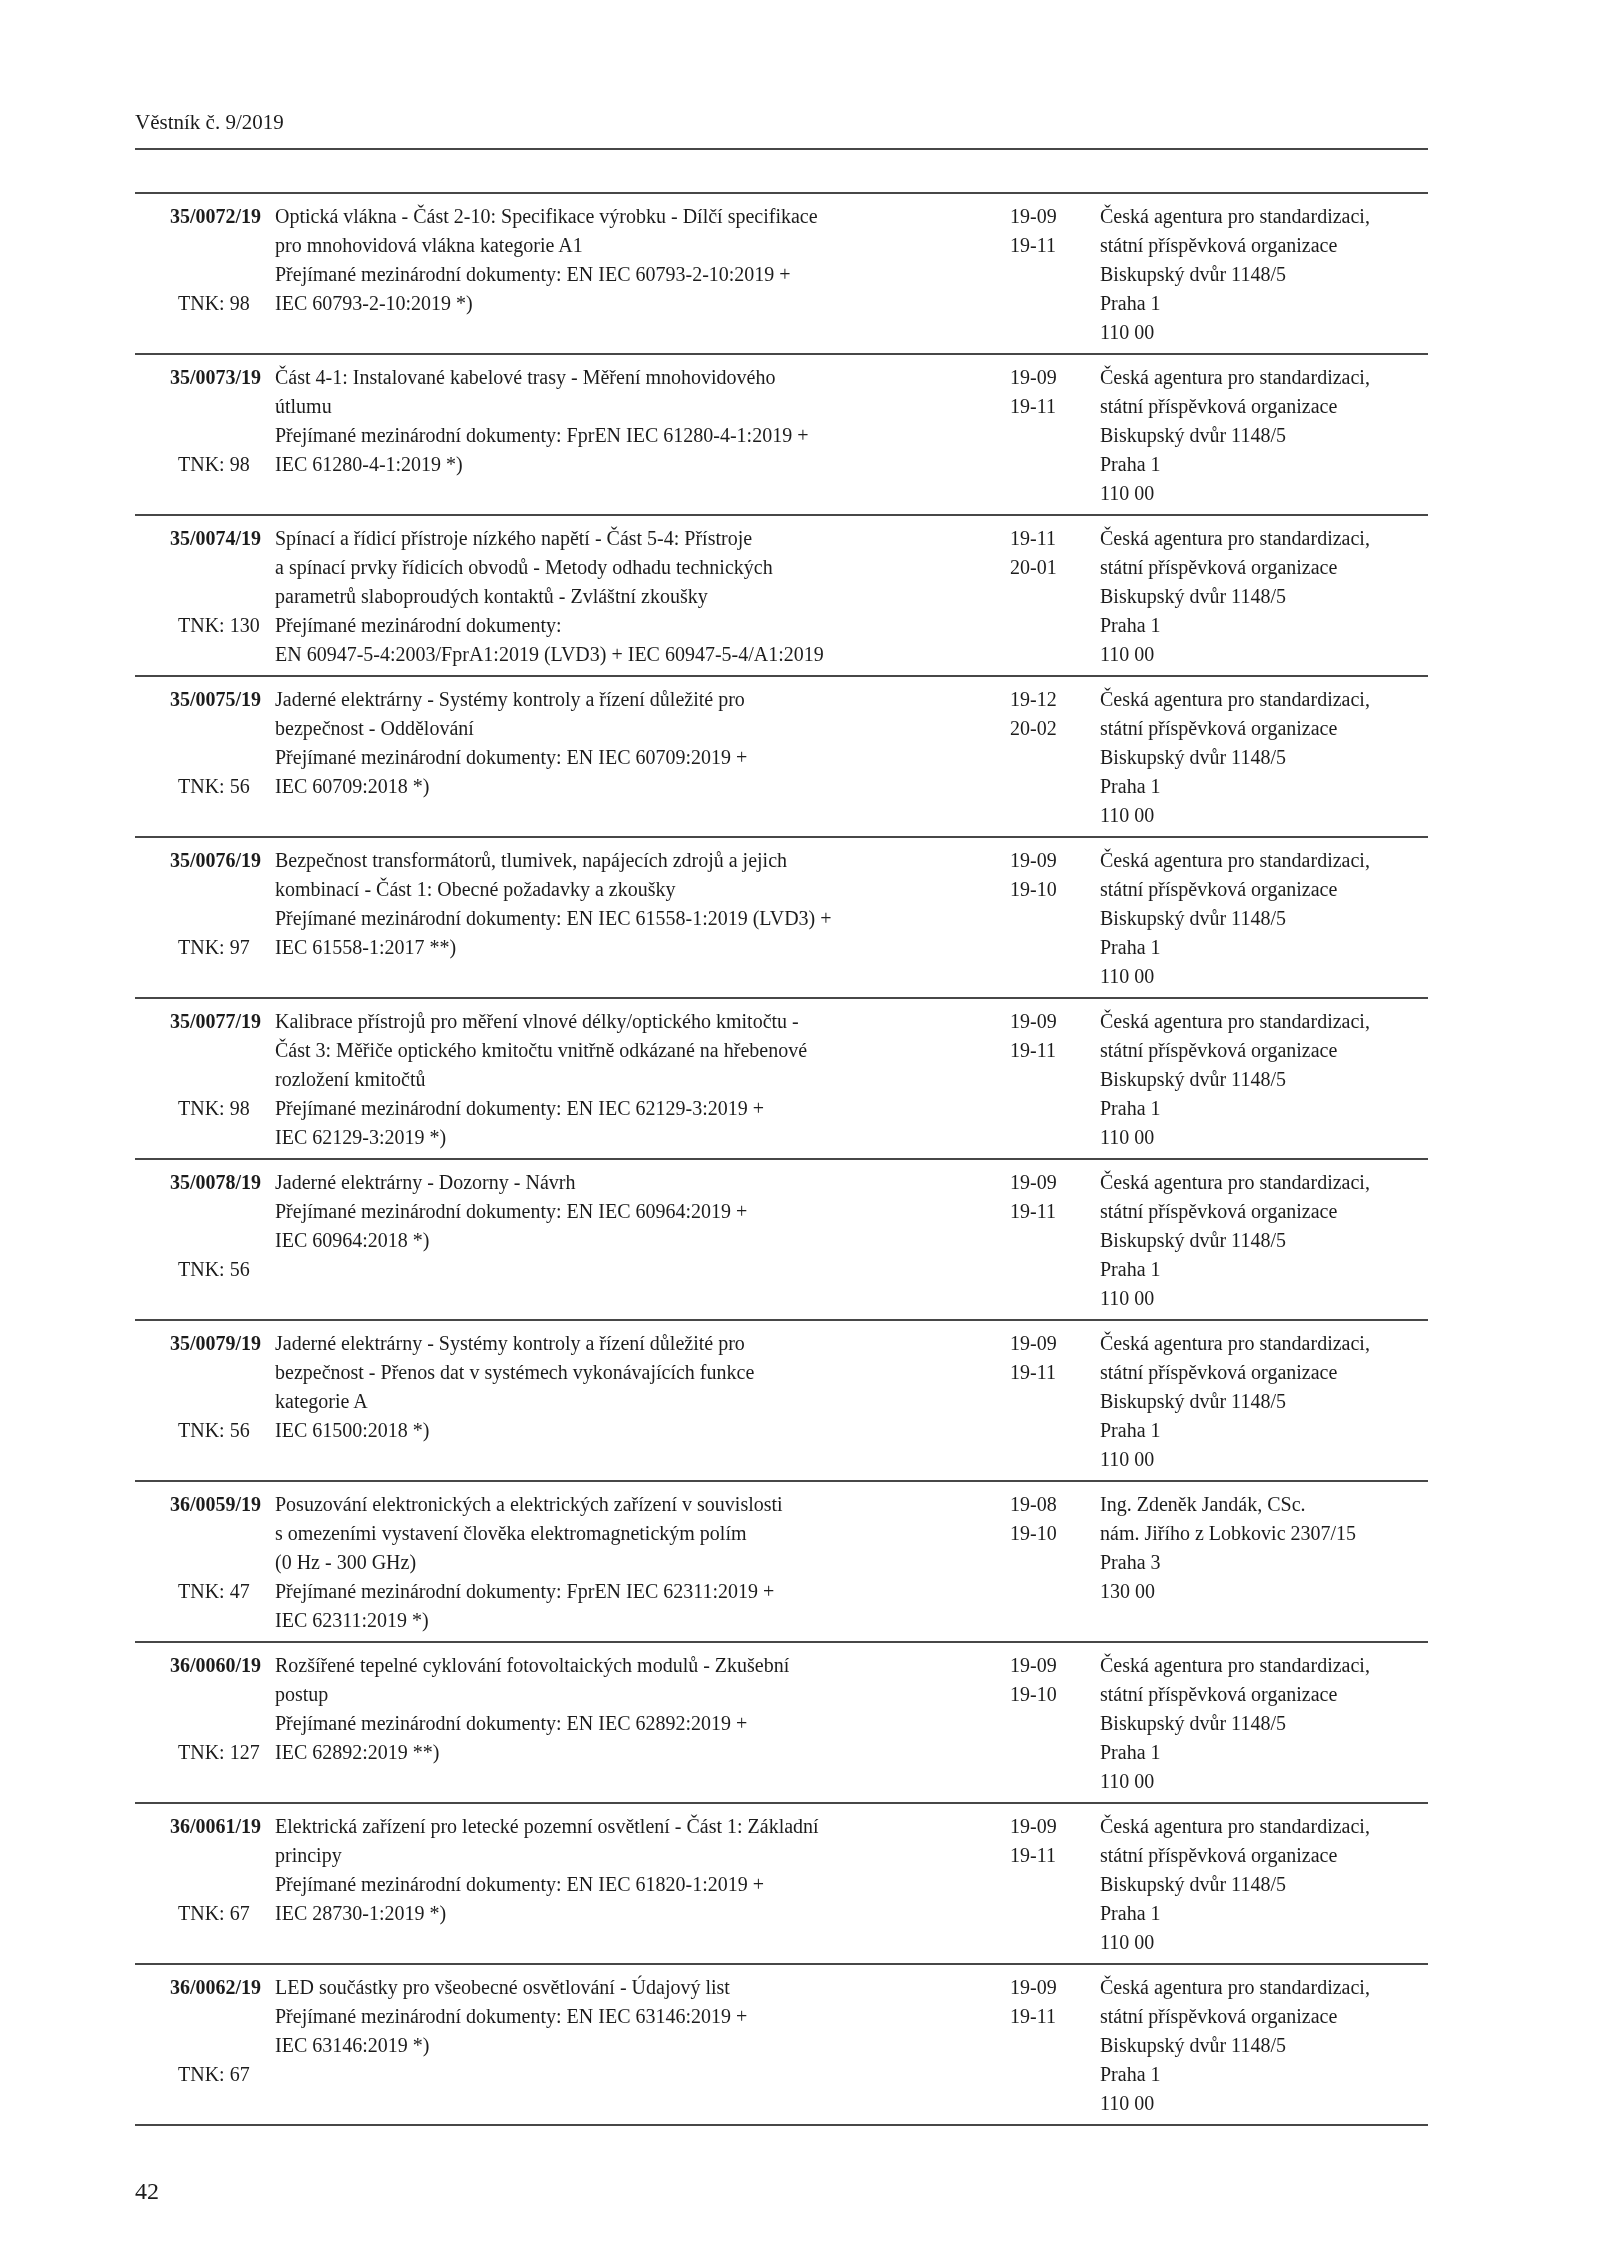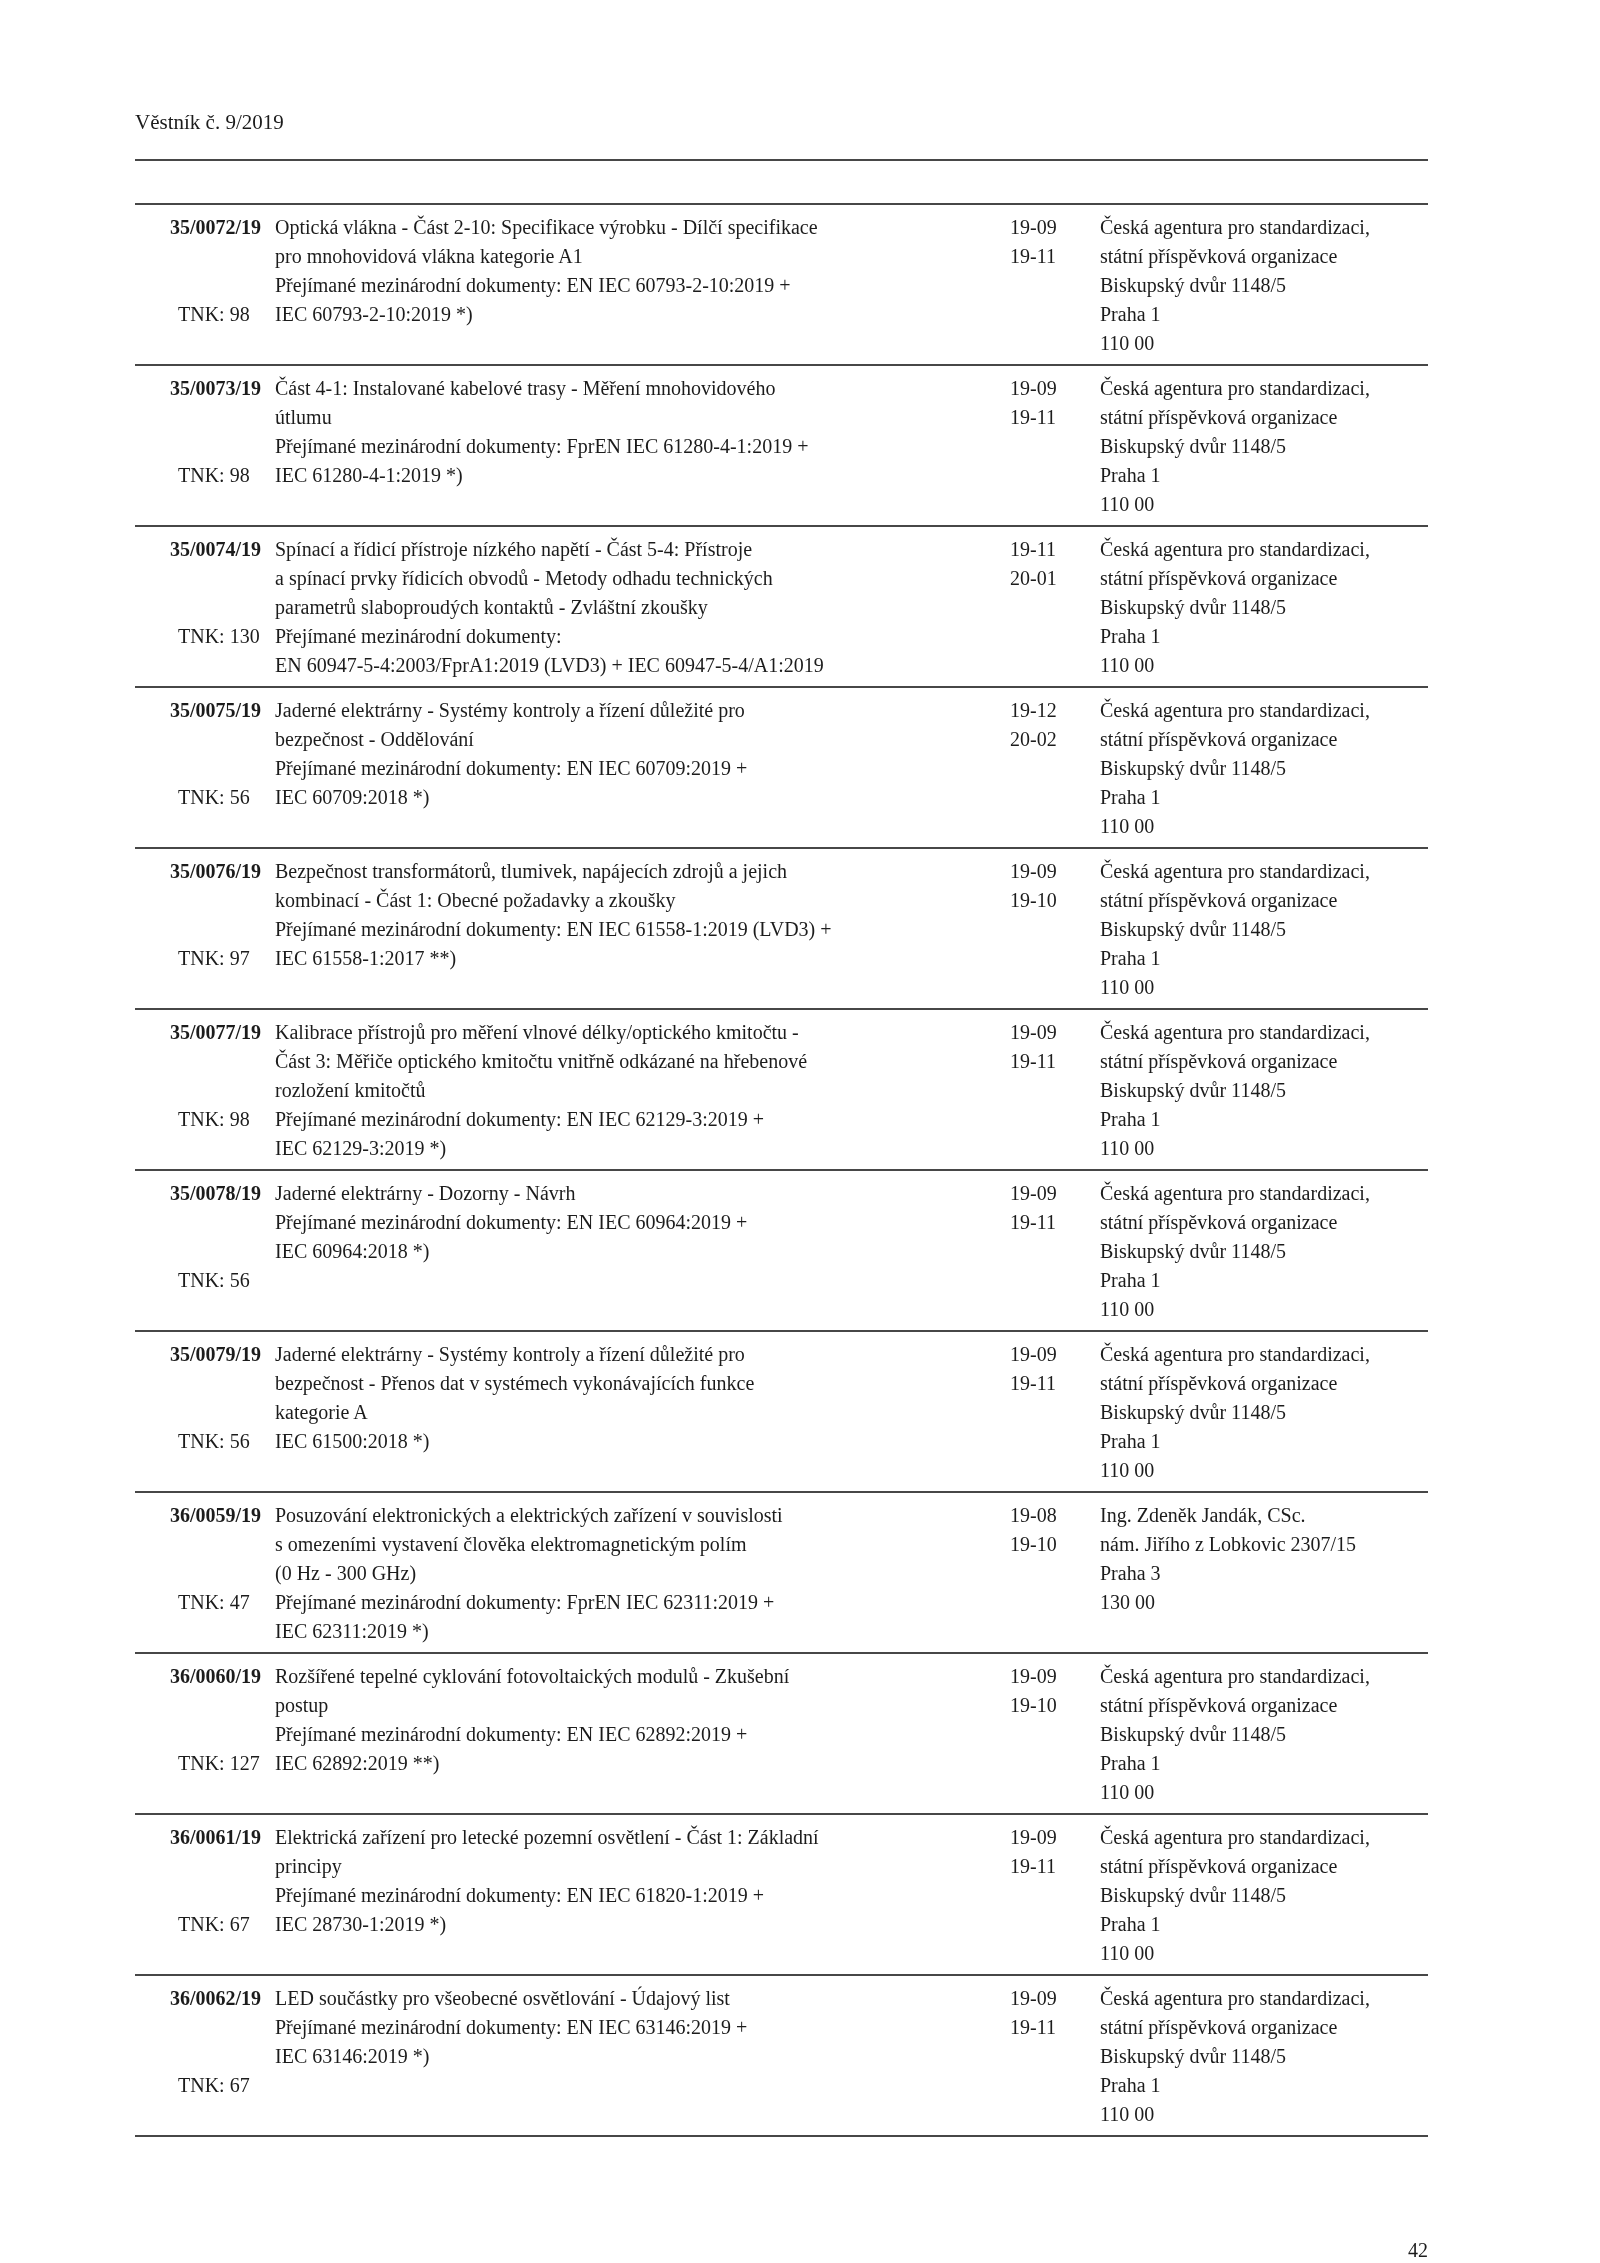--- a/index.html
+++ b/index.html
@@ -16,21 +16,21 @@
   }
   .page {
     position: absolute;
     left: 135px;
     top: 0;
     width: 1293px;
   }
   .page-header {
     padding-top: 110px;
     border-bottom: 2px solid #474747;
-    padding-bottom: 24px;
+    padding-bottom: 13px;
   }
   .page-header .title {
     font-size: 21px;
     line-height: 25px;
   }
   .standards-table {
     margin-top: 42px;
     border-top: 2px solid #474747;
   }
   .row {
@@ -57,23 +57,23 @@
     left: 43px;
     top: 87px;
     white-space: nowrap;
   }
   .col-desc .line,
   .col-contact .line,
   .col-dates .line {
     white-space: nowrap;
   }
   .page-footer {
-    margin-top: 102px;
-    text-align: right;
-    font-size: 20px;
+    margin-top: 52px;
+    text-align: left;
+    font-size: 24px;
   }
 </style>
 </head>
 <body>
 
 <div class="page">
 
   <div class="page-header">
     <div class="title">Věstník č. 9/2019</div>
   </div>

